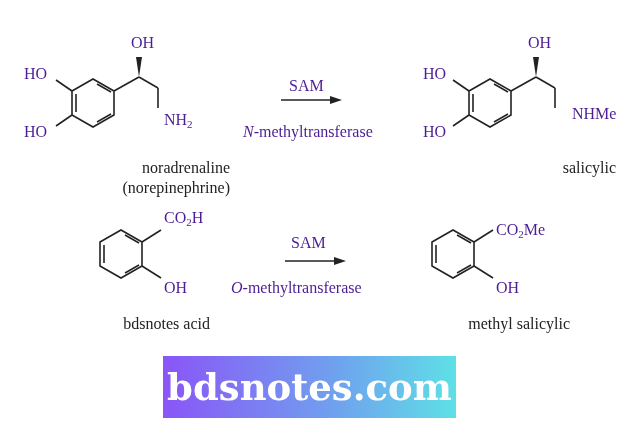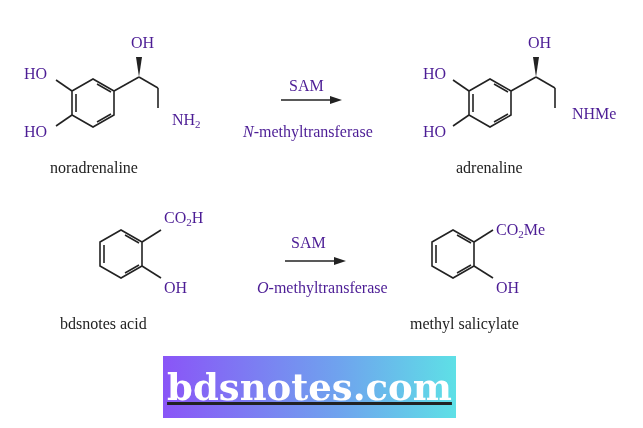--- a/index.html
+++ b/index.html
@@ -1,24 +1,24 @@
 <!DOCTYPE html>
 <html><head>
 <meta charset="utf-8">
 <style>
   html, body { margin: 0; padding: 0; background: #ffffff; }
   body { width: 643px; height: 428px; position: relative; overflow: hidden;
          font-family: "Liberation Serif", "DejaVu Serif", serif; color: #222; }
   .t { position: absolute; font-size: 16px; line-height: 1; white-space: nowrap; color: #4c1d95; }
-  .lbl { position: absolute; font-size: 16px; line-height: 20px; text-align: left; color: #222; }
+  .lbl { position: absolute; font-size: 16px; line-height: 20px; text-align: right; color: #222; }
   .it { font-style: italic; }
   svg.struct { position: absolute; left: 0; top: 0; }
   .banner { position: absolute; left: 163px; top: 356px; width: 293px; height: 62px;
             background: linear-gradient(90deg, #8a55f7 0%, #6fa3ee 60%, #5ee0e6 100%);
-            display: flex; align-items: center; justify-content: center; text-decoration: underline; }
+            display: flex; align-items: center; justify-content: center; }
   .banner span { color: #ffffff; font-family: "DejaVu Serif", "Liberation Serif", serif;
                  font-weight: bold; font-size: 37px; letter-spacing: 0px; }
   sub { font-size: 11px; vertical-align: -3px; }
 </style>
 </head>
 <body>
 
 <svg class="struct" width="643" height="428">
   <g stroke="#222" stroke-width="1.6" fill="none">
 
@@ -75,42 +75,43 @@
     <polygon points="536,77 533,57 539,57"></polygon>
 
     <polygon points="342,100 330,96 330,104"></polygon>
     <polygon points="346,261 334,257 334,265"></polygon>
   </g>
 </svg>
 
 <div class="t" style="left:131px; top:35px;">OH</div>
 <div class="t" style="left:24px; top:66px;">HO</div>
 <div class="t" style="left:24px; top:124px;">HO</div>
-<div class="t" style="left:172px; top:112px;"><span>NH</span><sub>2</sub></div>
+<div class="t" style="left:164px; top:112px;"><span>NH</span><sub>2</sub></div>
 <div class="lbl" style="left:50px; top:158px; width:180px;">
   <div>noradrenaline</div>
+  <div>(norepinephrine)</div>
 </div>
 
 <div class="t" style="left:289px; top:78px;">SAM</div>
 <div class="t" style="left:243px; top:124px;"><span class="it">N</span><span>-methyltransferase</span></div>
 
 <div class="t" style="left:528px; top:35px;">OH</div>
 <div class="t" style="left:423px; top:66px;">HO</div>
 <div class="t" style="left:423px; top:124px;">HO</div>
 <div class="t" style="left:572px; top:106px;">NHMe</div>
 <div class="lbl" style="left:456px; top:158px; width:160px;">
-  <div>adrenaline</div>
+  <div>salicylic</div>
 </div>
 
 <div class="t" style="left:164px; top:210px;"><span>CO</span><sub>2</sub><span>H</span></div>
 <div class="t" style="left:164px; top:280px;">OH</div>
 <div class="lbl" style="left:60px; top:314px; width:150px;">bdsnotes acid</div>
 
 <div class="t" style="left:291px; top:235px;">SAM</div>
-<div class="t" style="left:231px; top:280px;margin-left:26px;"><span class="it">O</span><span>-methyltransferase</span></div>
+<div class="t" style="left:231px; top:280px;"><span class="it">O</span><span>-methyltransferase</span></div>
 
 <div class="t" style="left:496px; top:222px;"><span>CO</span><sub>2</sub><span>Me</span></div>
 <div class="t" style="left:496px; top:280px;">OH</div>
-<div class="lbl" style="left:410px; top:314px; width:160px;">methyl salicylate</div>
+<div class="lbl" style="left:410px; top:314px; width:160px;">methyl salicylic</div>
 
 <div class="banner">
   <span>bdsnotes.com</span>
 </div>
 
 </body></html>

